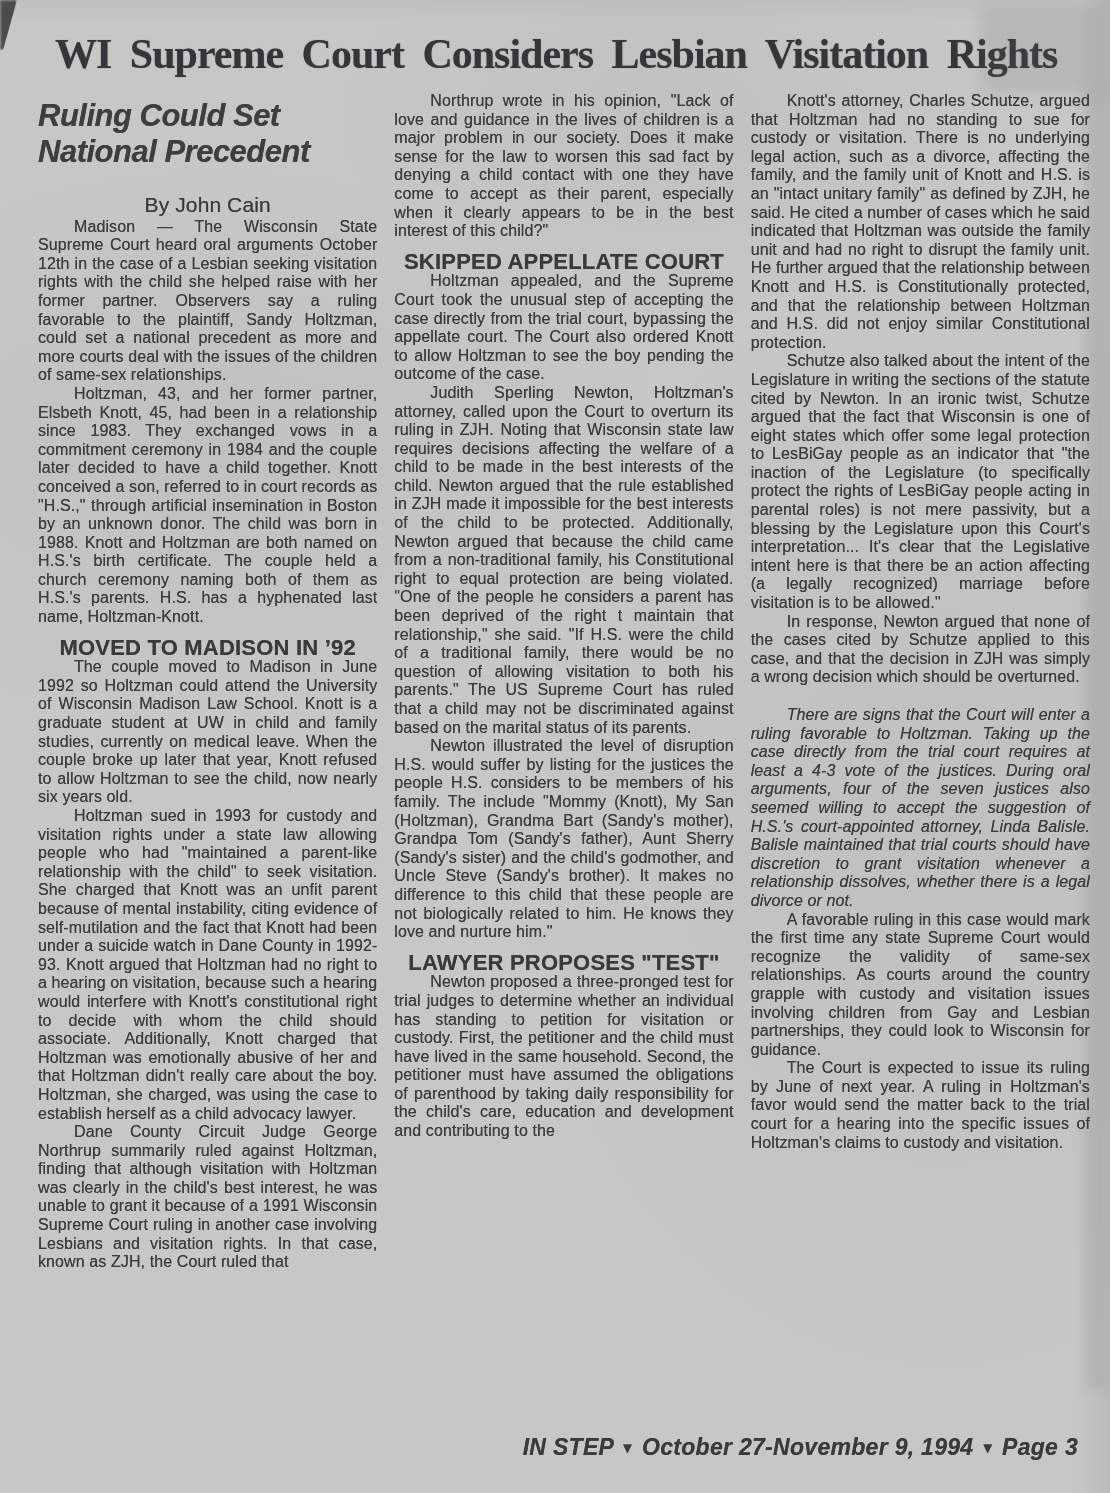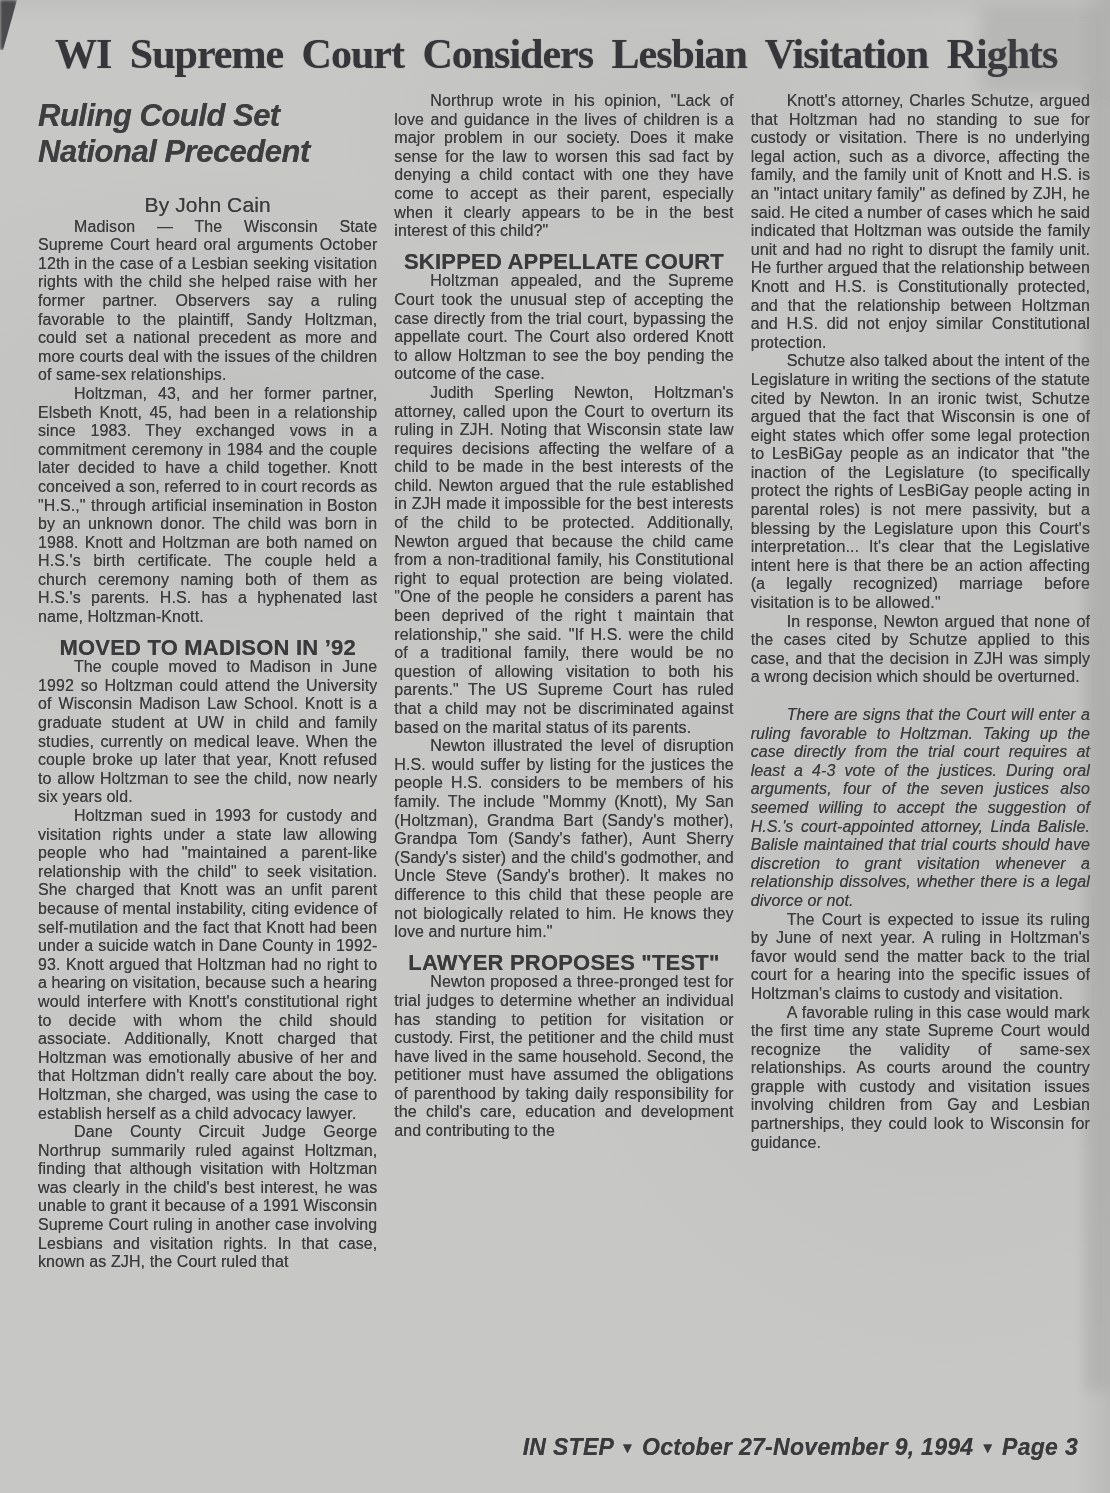--- a/index.html
+++ b/index.html
@@ -141,22 +141,22 @@
           <h3 class="section-heading">LAWYER PROPOSES "TEST"</h3>
           <p>Newton proposed a three-pronged test for trial judges to determine whether an individual has standing to petition for visitation or custody. First, the petitioner and the child must have lived in the same household. Second, the petitioner must have assumed the obligations of parenthood by taking daily responsibility for the child's care, education and development and contributing to the</p>
         </div>
     </div>
     <div class="col">
       <div class="blocks">
           <p>Knott's attorney, Charles Schutze, argued that Holtzman had no standing to sue for custody or visitation. There is no underlying legal action, such as a divorce, affecting the family, and the family unit of Knott and H.S. is an "intact unitary family" as defined by <b>ZJH,</b> he said. He cited a number of cases which he said indicated that Holtzman was outside the family unit and had no right to disrupt the family unit. He further argued that the relationship between Knott and H.S. is Constitutionally protected, and that the relationship between Holtzman and H.S. did not enjoy similar Constitutional protection.</p>
           <p>Schutze also talked about the intent of the Legislature in writing the sections of the statute cited by Newton. In an ironic twist, Schutze argued that the fact that Wisconsin is one of eight states which offer some legal protection to LesBiGay people as an indicator that "the inaction of the Legislature (to specifically protect the rights of LesBiGay people acting in parental roles) is not mere passivity, but a blessing by the Legislature upon this Court's interpretation... It's clear that the Legislative intent here is that there be an action affecting (a legally recognized) marriage before visitation is to be allowed."</p>
           <p>In response, Newton argued that none of the cases cited by Schutze applied to this case, and that the decision in <b>ZJH</b> was simply a wrong decision which should be overturned.</p>
           <p class="gap-before">There are signs that the Court will enter a ruling favorable to Holtzman. Taking up the case directly from the trial court requires at least a 4-3 vote of the justices. During oral arguments, four of the seven justices also seemed willing to accept the suggestion of H.S.'s court-appointed attorney, Linda Balisle. Balisle maintained that trial courts should have discretion to grant visitation whenever a relationship dissolves, whether there is a legal divorce or not.</p>
+          <p>A favorable ruling in this case would mark the first time any state Supreme Court would recognize the validity of same-sex relationships. As courts around the country grapple with custody and visitation issues involving children from Gay and Lesbian partnerships, they could look to Wisconsin for guidance.</p>
           <p>The Court is expected to issue its ruling by June of next year. A ruling in Holtzman's favor would send the matter back to the trial court for a hearing into the specific issues of Holtzman's claims to custody and visitation.</p>
-          <p>A favorable ruling in this case would mark the first time any state Supreme Court would recognize the validity of same-sex relationships. As courts around the country grapple with custody and visitation issues involving children from Gay and Lesbian partnerships, they could look to Wisconsin for guidance.</p>
         </div>
     </div>
   </div>
 
   <div class="footer">
     <span>IN STEP</span>
     <span class="tri">▼</span>
     <span>October 27-November 9, 1994</span>
     <span class="tri">▼</span>
     <span>Page 3</span>

